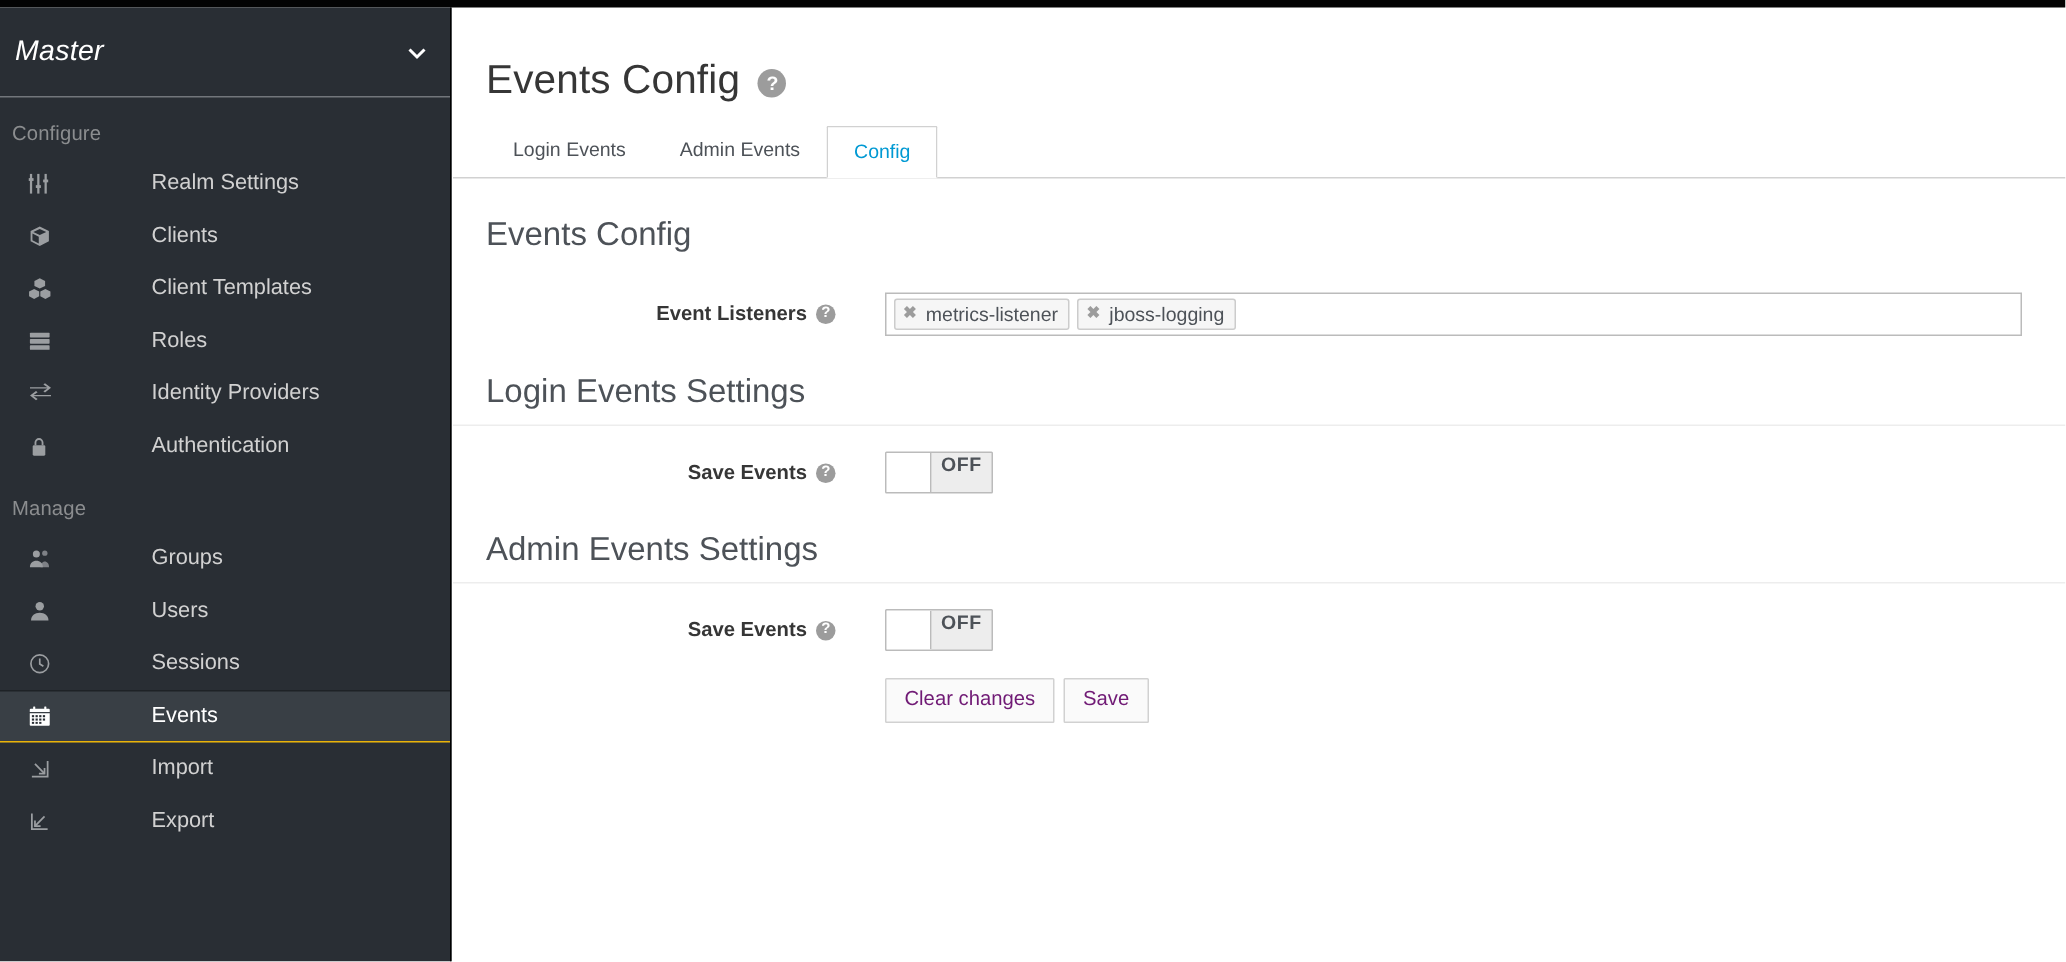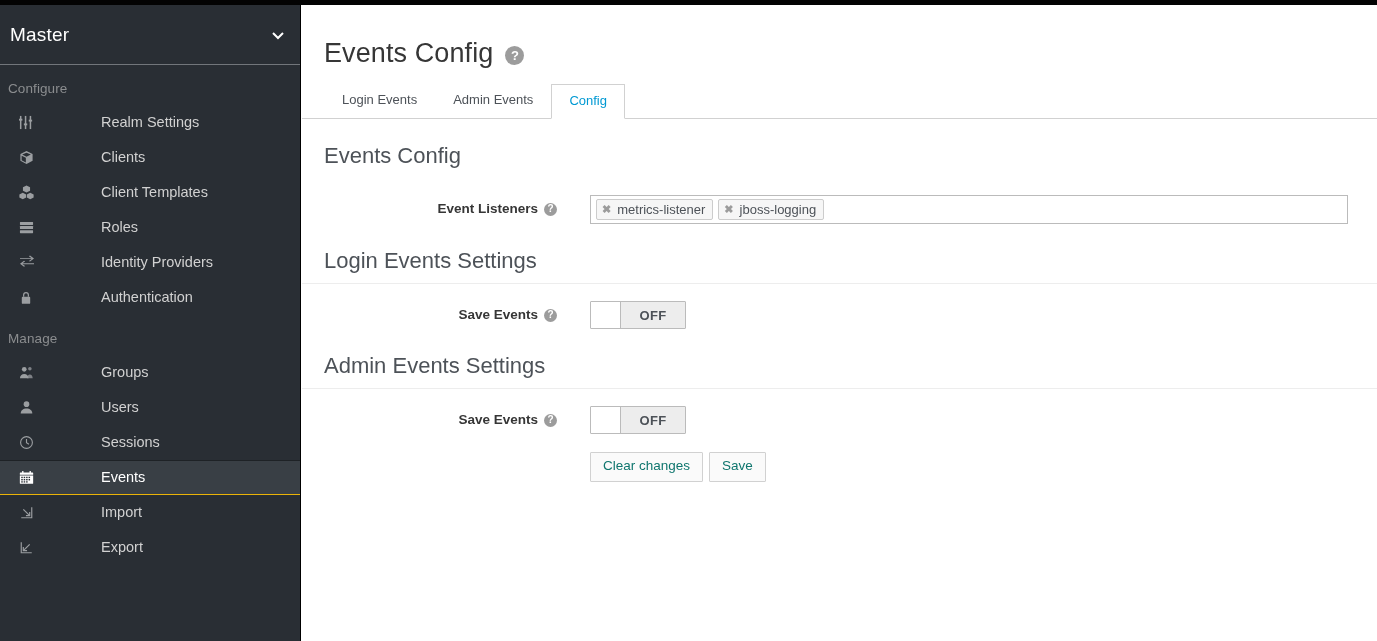--- a/index.html
+++ b/index.html
@@ -30,20 +30,21 @@
     display: flex; align-items: center;
     padding: 0 14px 0 10px;
     border-bottom: 1px solid #72767b;
     cursor: pointer;
   }
   .realm-name {
     flex: 1;
     color: #ffffff;
     font-size: 19px;
     letter-spacing: .2px;
+    font-style: italic;
   }
   .chev { width: 16px; height: 16px; display: block; }
 
   .sb-section {
     color: #8b8d8f;
     font-size: 13.5px;
     padding: 16px 0 9px 8px;
     letter-spacing: .1px;
   }
   .sb-item {
@@ -195,24 +196,24 @@
     color: #9c9c9c;
     font-size: 11px;
     margin-right: 6px;
     cursor: pointer;
     line-height: 1;
     font-weight: bold;
   }
 
   
   .toggle {
-    width: 96px; height: 28px;
+    width: 72px; height: 28px;
     border: 1px solid #bbbbbb;
     background: #ededed;
-    display: flex; align-items: center;
+    display: flex; align-items: flex-start;
     cursor: pointer;
     border-radius: 1px;
     overflow: hidden;
   }
   .toggle .handle {
     width: 30px; height: 100%;
     background: #ffffff;
     border-right: 1px solid #bbbbbb;
   }
   .toggle .state {
@@ -222,21 +223,21 @@
     font-weight: bold;
     color: #4d5258;
     letter-spacing: .4px;
   }
 
   
   .btn-row { display: flex; gap: 6px; margin-top: 18px; }
   .btn {
     border: 1px solid #d1d1d1;
     background: #fafafa;
-    color: #0f766e;
+    color: #701a75;
     font-size: 13.5px;
     padding: 6px 12px 7px 12px;
     border-radius: 1px;
     cursor: default;
     font-family: "Liberation Sans", sans-serif;
     line-height: 1.1;
   }
 </style>
 </head>
 <body>

